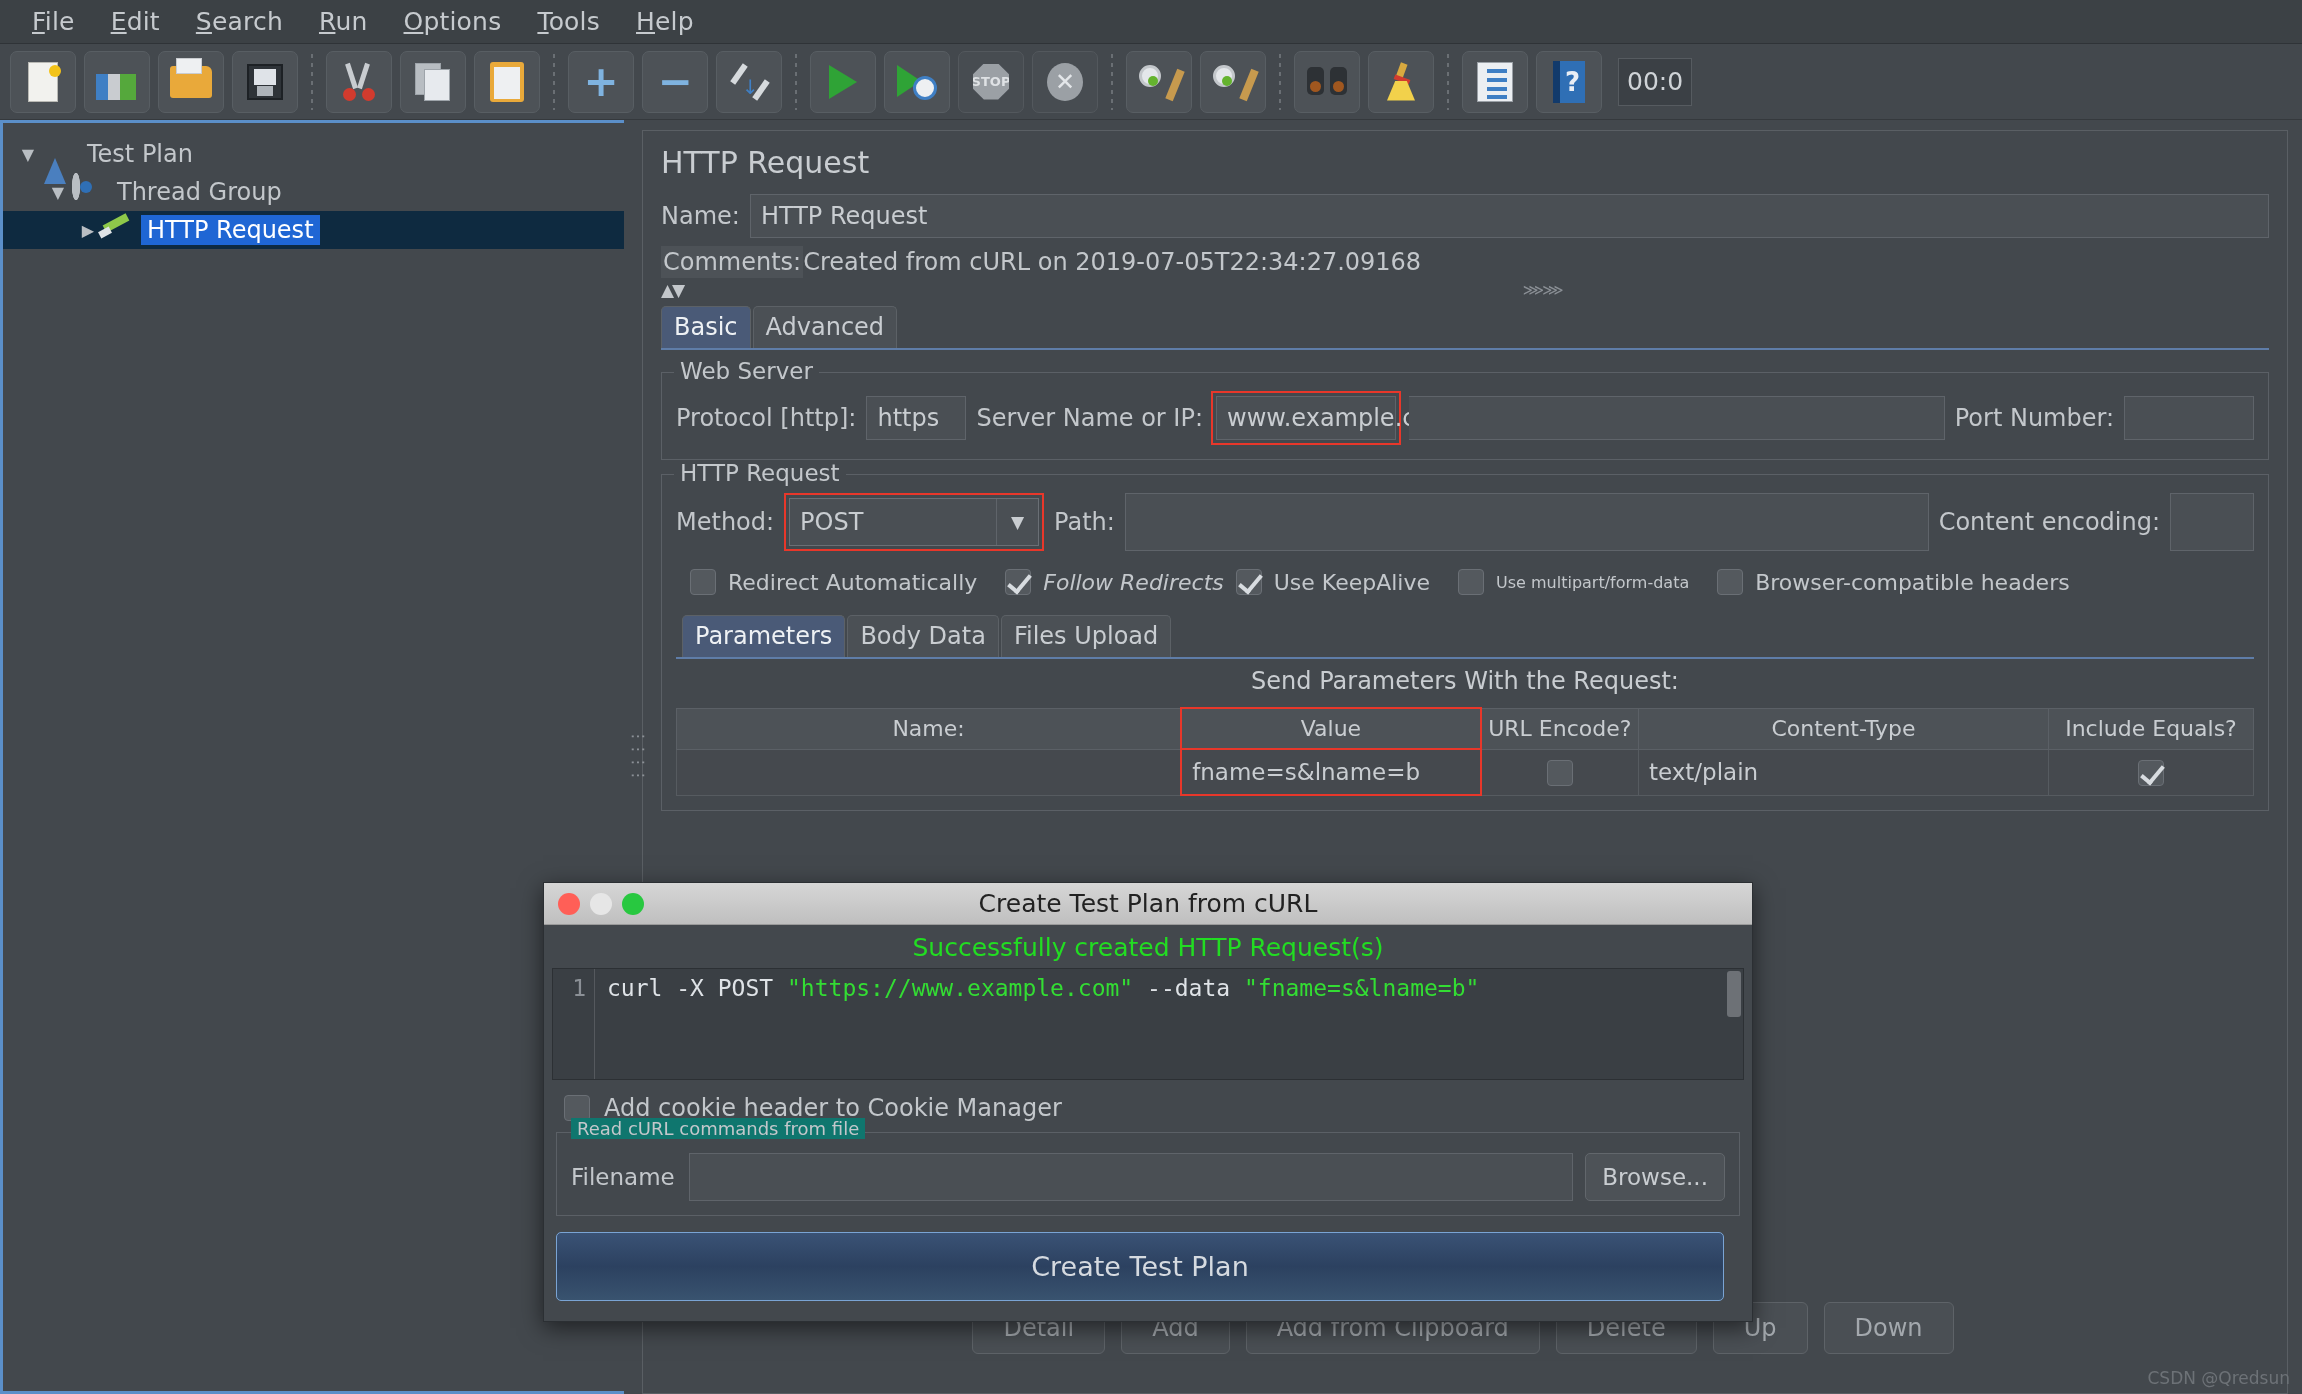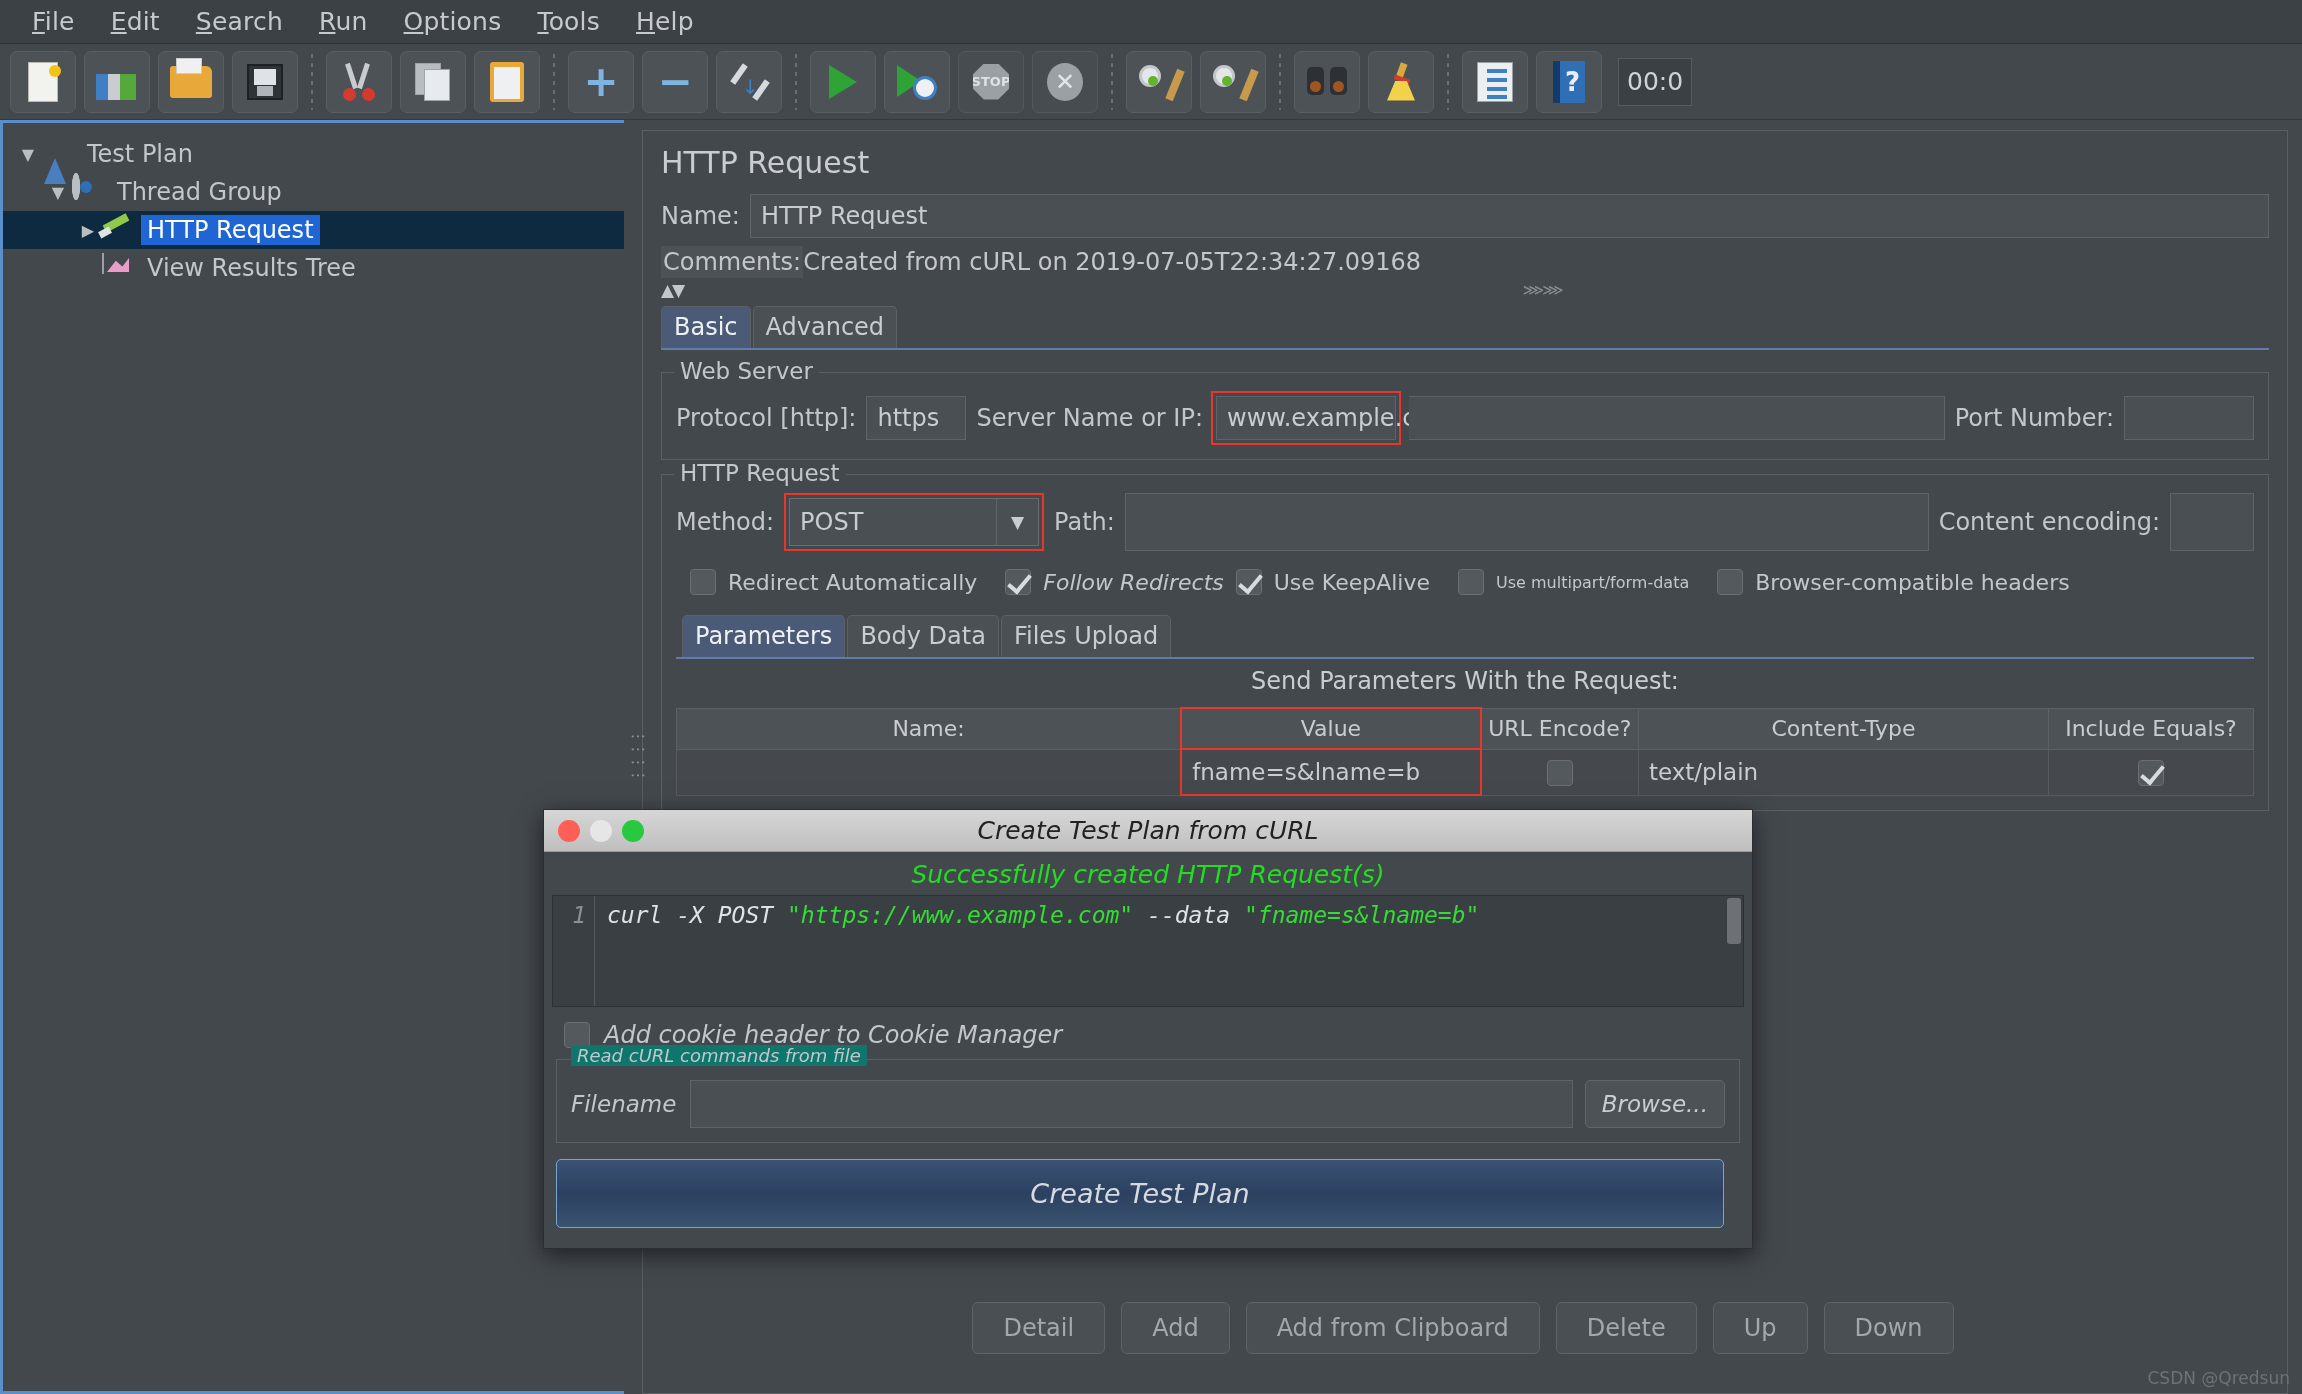--- a/index.html
+++ b/index.html
@@ -217,24 +217,23 @@
 
   
   .bottom-btns { position:absolute; left:0; right:0; bottom:40px; display:flex; justify-content:center; gap:16px; }
   .bbtn {
     background:#4a4f54; border:1px solid #5e6368; border-radius:6px;
     color:#a3a8ad; font-size:24px; padding:11px 30px;
   }
 
   
   .dialog {
-    position:absolute; left:543px; top:809px; width:1210px; height:440px;
+    position:absolute; left:543px; top:882px; width:1210px; height:440px;
     background:#43484d; border:1px solid #2b2f33;
     box-shadow:0 6px 22px rgba(0,0,0,.55);
-    font-style:italic;
   }
   .dlg-title {
     height:42px; background:linear-gradient(to bottom,#d6d6d6,#bfbfbf);
     display:flex; align-items:center; position:relative;
     border-bottom:1px solid #9a9a9a;
   }
   .dlg-lights { display:flex; gap:10px; margin-left:14px; }
   .light { width:22px;height:22px;border-radius:50%; }
   .l-red{background:#ff5f57;} .l-yellow{background:#e6e6e6;} .l-green{background:#28c840;}
   .dlg-title-text { position:absolute; left:0; right:0; text-align:center; font-size:25px; color:#222; }
@@ -387,25 +386,20 @@
     </div>
     <div class="tree-row" style="padding-left:44px">
       <span class="arrow">▼</span>
       <span class="t-icon"><span class="ti-gear"></span></span>
       <span class="tree-label">Thread Group</span>
     </div>
     <div class="tree-row selected" style="padding-left:74px">
       <span class="arrow">▶</span>
       <span class="t-icon"><span class="ti-pen"></span></span>
       <span class="tree-label">HTTP Request</span>
-    </div>
-    <div class="tree-row" style="padding-left:74px">
-      <span class="arrow blank">▶</span>
-      <span class="t-icon"><span class="ti-chart"></span></span>
-      <span class="tree-label">View Results Tree</span>
     </div>
   </div>
 
   <div class="right-panel">
     <div class="panel-box">
 
       <div class="panel-title">HTTP Request</div>
 
       <div class="row">
         <span class="lbl">Name:</span>

